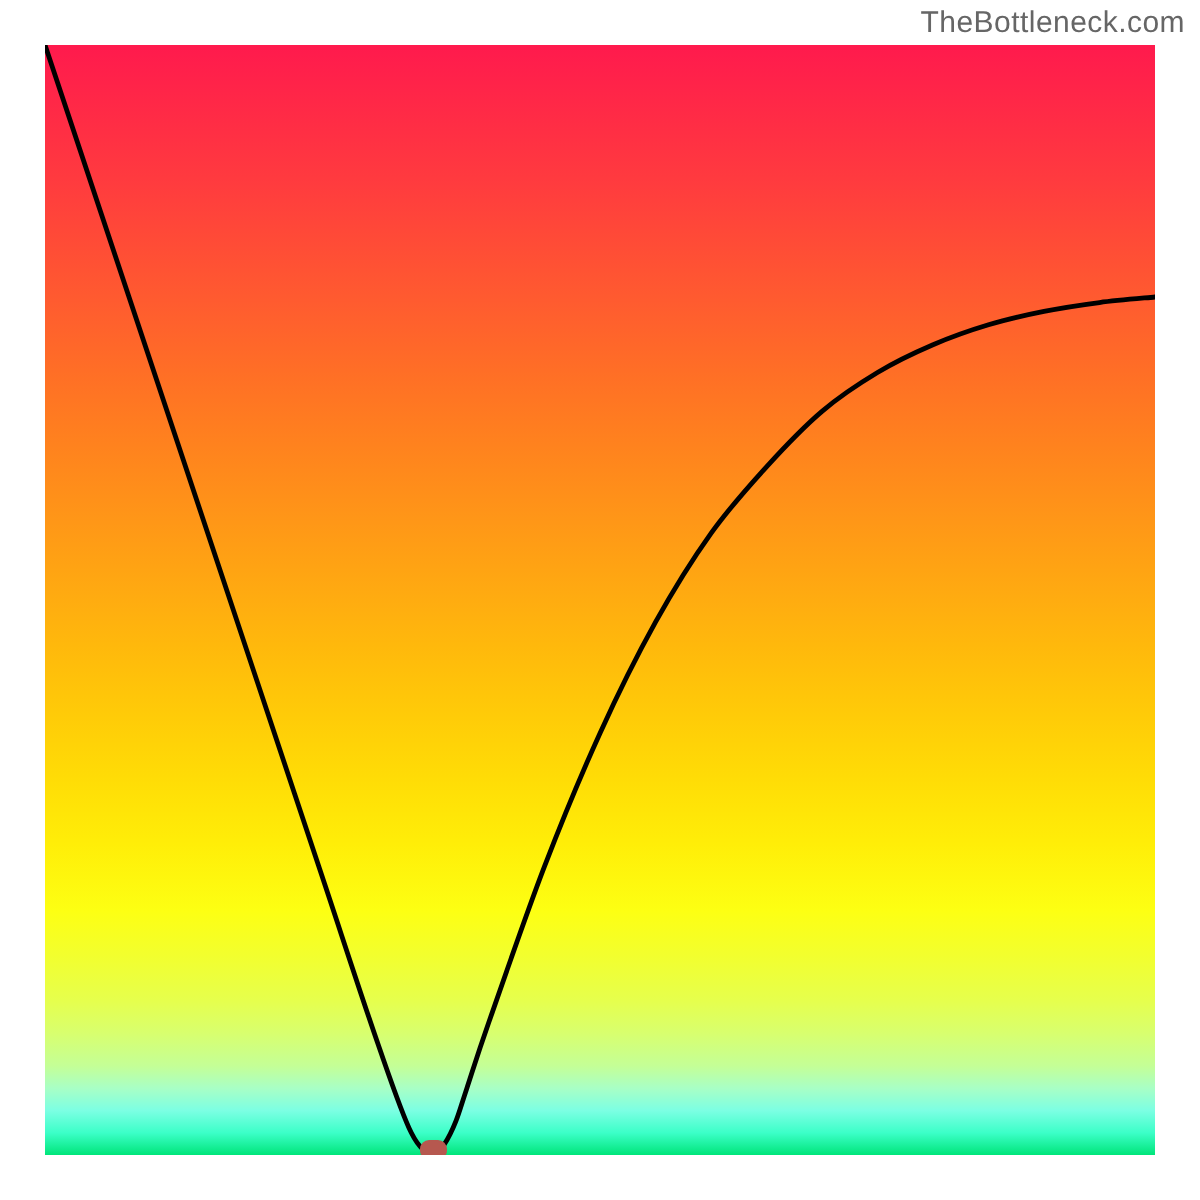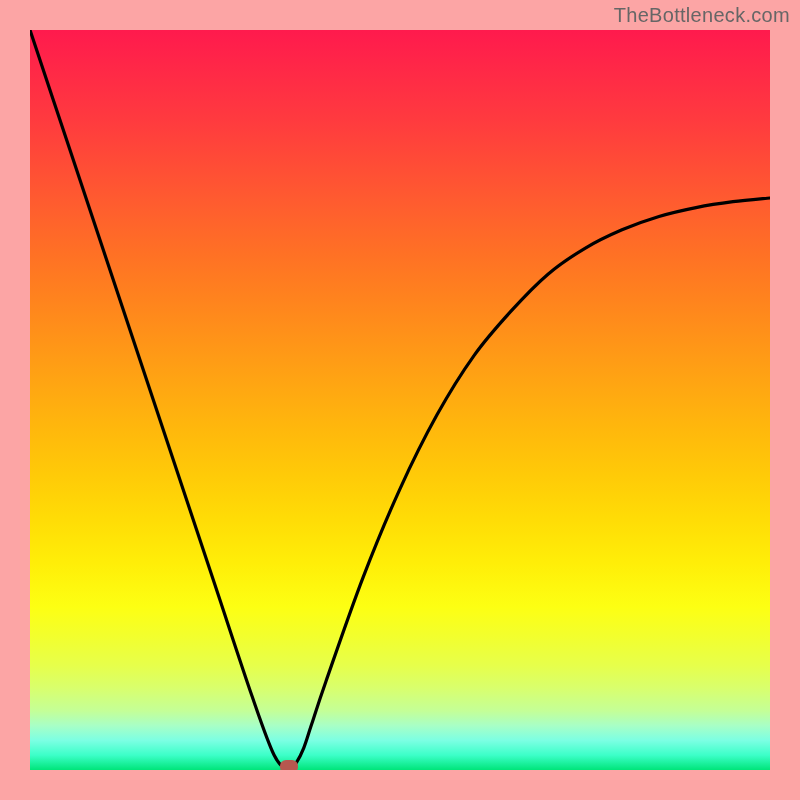--- a/index.html
+++ b/index.html
@@ -8,21 +8,21 @@
     width: 800px;
     height: 800px;
     background: #000;
     overflow: hidden;
     font-family: Arial, Helvetica, sans-serif;
   }
   .frame {
     position: relative;
     width: 800px;
     height: 800px;
-    background: #fca5a5;
+    background: #ffffff;
   }
   .watermark {
     position: absolute;
     top: 4px;
     right: 10px;
     color: #666;
     font-size: 20px;
     font-weight: 500;
     letter-spacing: 0.3px;
     z-index: 10;

